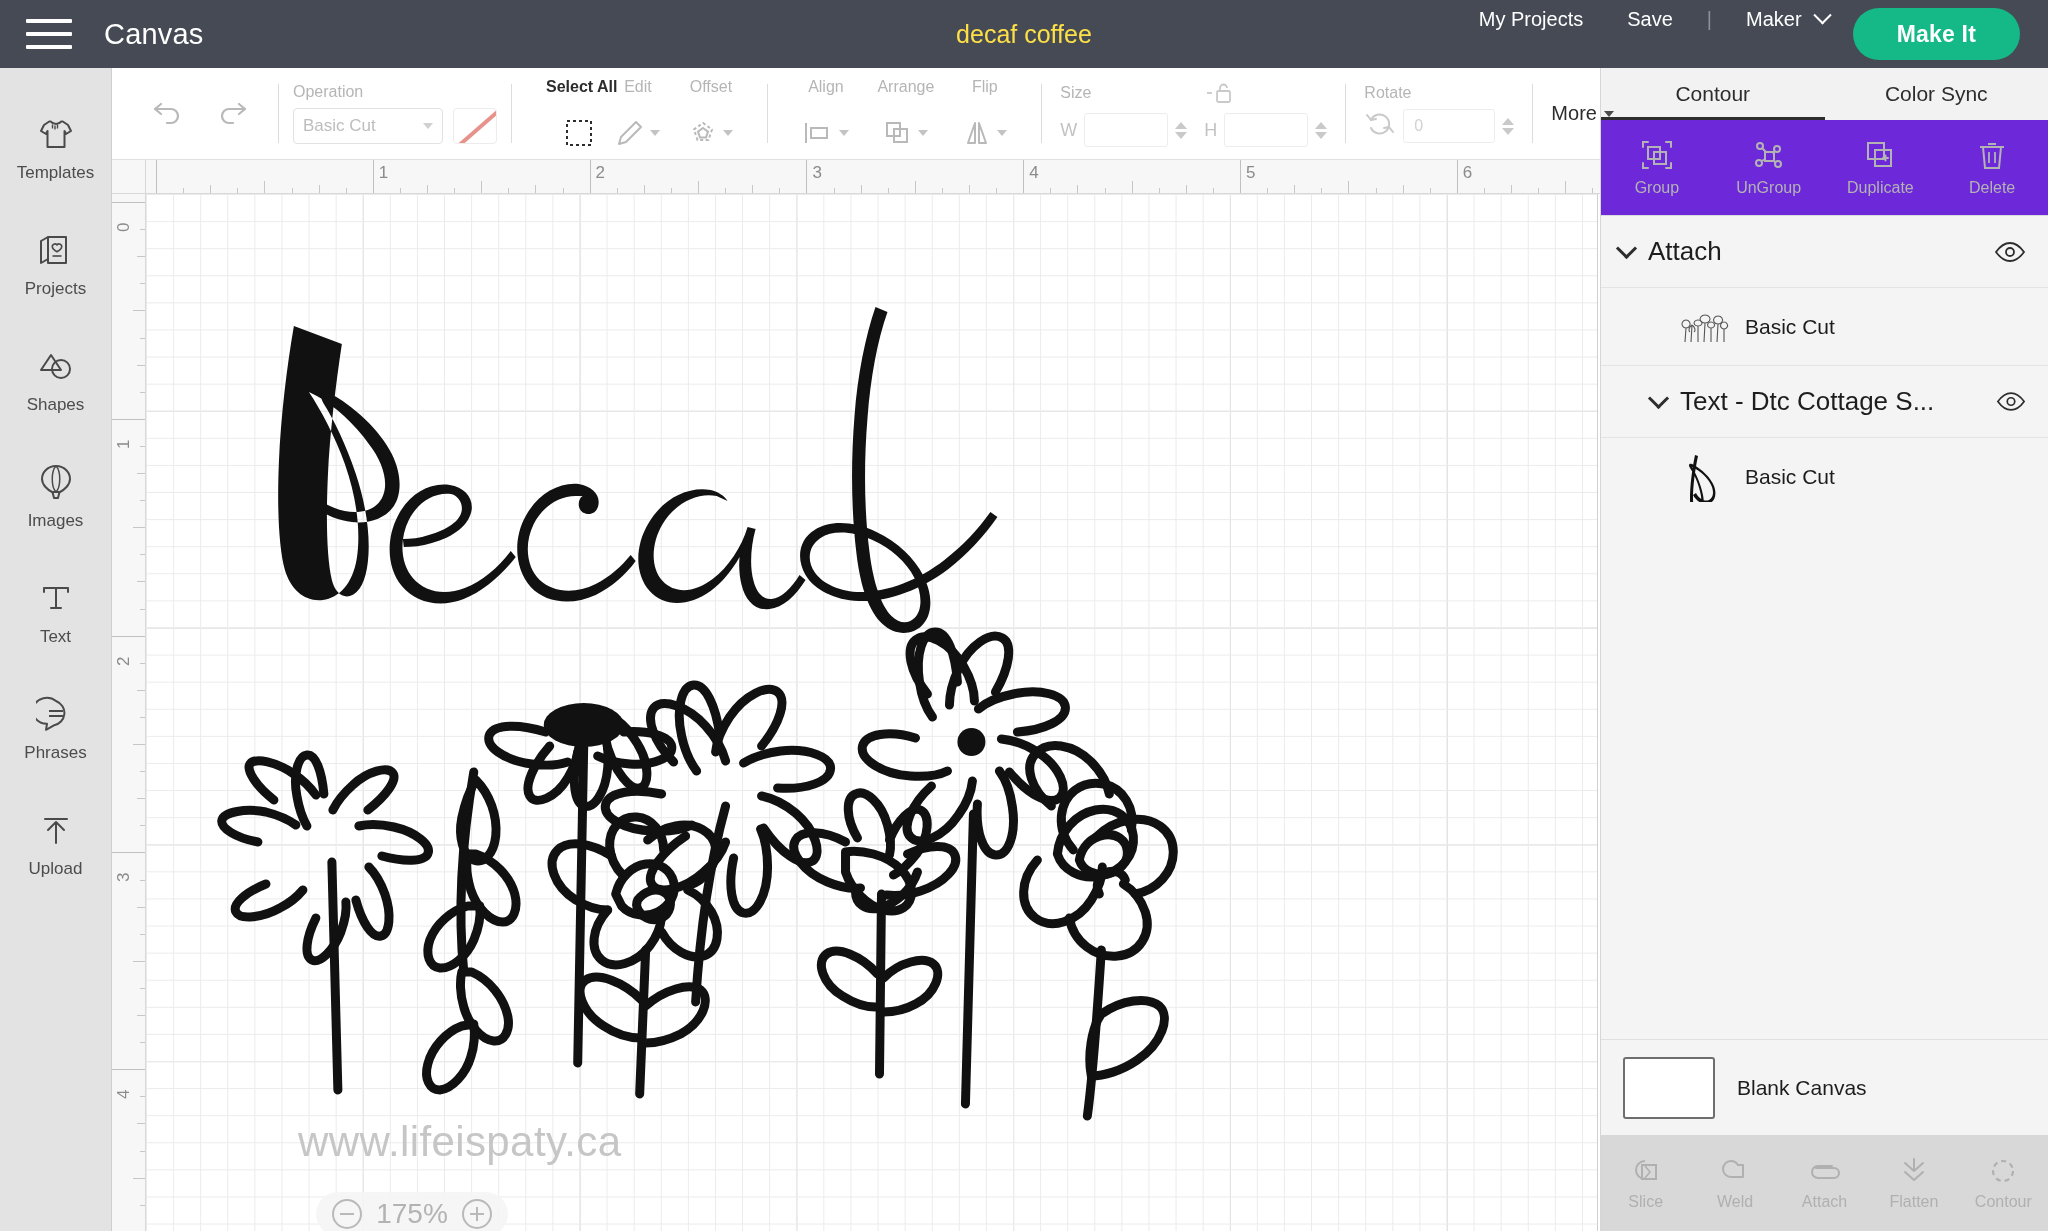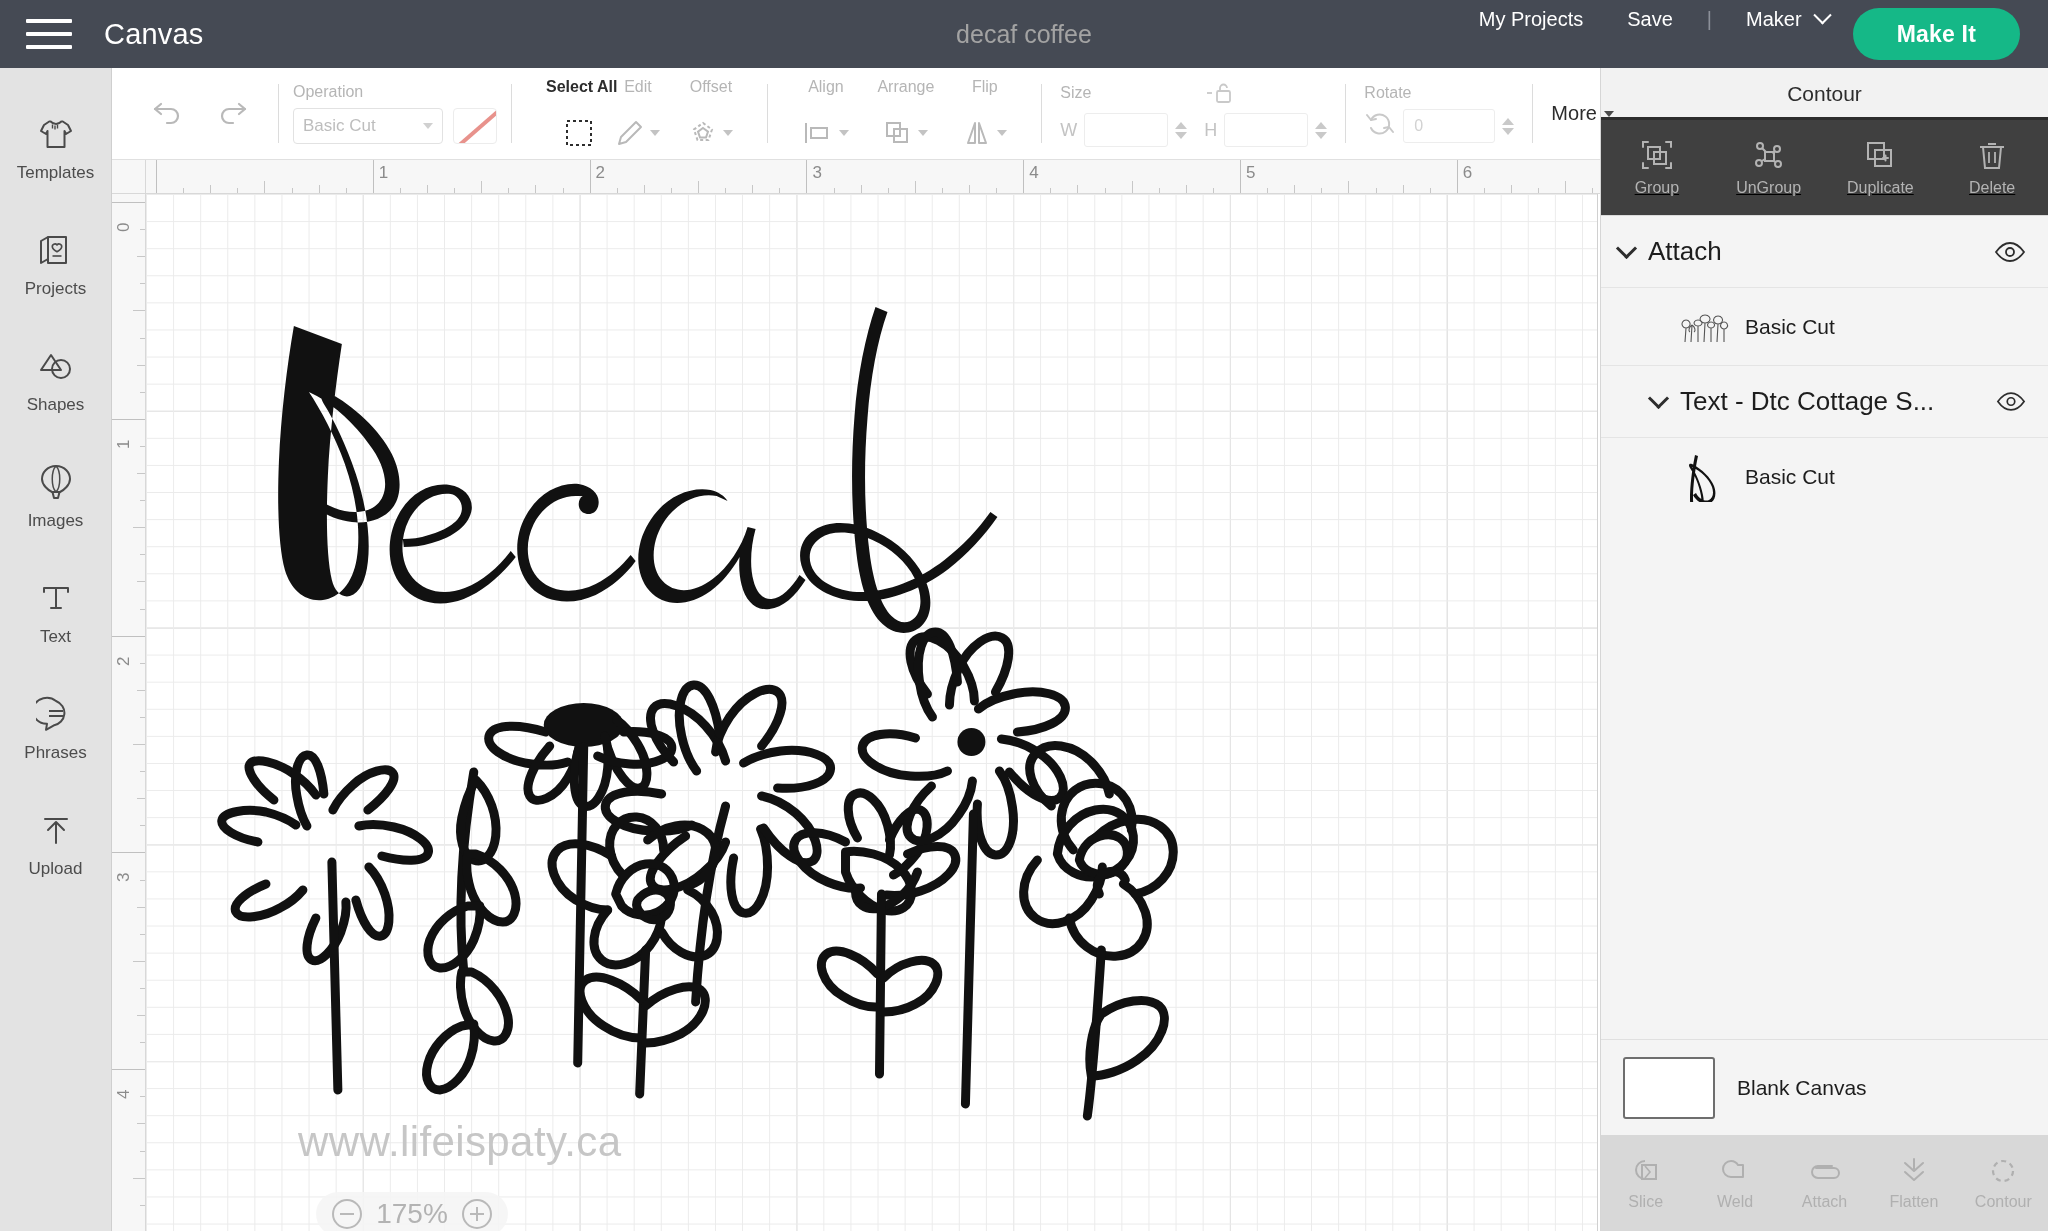--- a/index.html
+++ b/index.html
@@ -14,21 +14,21 @@
   
   .header {
     height: 68px; flex: 0 0 68px; background: #454a54;
     display: flex; align-items: center; position: relative; z-index: 40;
   }
   .hamburger { width: 46px; height: 30px; margin-left: 26px; display: flex; flex-direction: column;
     justify-content: space-between; cursor: pointer; }
   .hamburger span { display: block; height: 4px; background: #ffffff; border-radius: 1px; }
   .header-canvas-label { color: #ffffff; font-size: 29px; margin-left: 32px; letter-spacing: .2px; font-weight: 400; }
   .header-title {
-    position: absolute; left: 0; right: 0; text-align: center; color: #a3a3a3;
+    position: absolute; left: 0; right: 0; text-align: center; color: #fde047;
     font-size: 25px; pointer-events: none; font-weight: 400;
   }
   .header-right { margin-left: auto; display: flex; align-items: flex-start; gap: 0; padding-right: 28px; }
   .header-link { color: #ffffff; font-size: 20px; padding: 0 22px; cursor: pointer; white-space: nowrap; }
   .header-divider { color: #8b9099; font-size: 20px; padding: 0 12px; }
   .machine-select { display: flex; align-items: center; gap: 14px; color: #ffffff; font-size: 20px;
     padding: 0 24px 0 22px; cursor: pointer; }
   .chev { width: 13px; height: 13px; border-right: 2.4px solid #ffffff; border-bottom: 2.4px solid #ffffff;
     transform: rotate(45deg) translate(-3px,-3px); }
   .make-it-btn {
@@ -146,22 +146,22 @@
   
   .rpanel {
     width: 448px; flex: 0 0 448px; background: #f2f2f2; border-left: 1px solid #d6d6d6;
     display: flex; flex-direction: column; min-height: 0;
   }
   .rtabs { display: flex; height: 52px; flex: 0 0 52px; background: #f2f2f2; }
   .rtab { flex: 1 1 50%; display: flex; align-items: center; justify-content: center;
     font-size: 21px; color: #2d2d2d; cursor: pointer; position: relative; }
   .rtab.active::after { content: ''; position: absolute; left: 0; right: 0; bottom: 0;
     height: 3px; background: #2d2d2d; }
-  .ractions { display: flex; height: 96px; flex: 0 0 96px; background: #404040;
-    border-bottom: 1px solid #dadada; text-decoration: underline; }
+  .ractions { display: flex; height: 96px; flex: 0 0 96px; background: #6d28d9;
+    border-bottom: 1px solid #dadada; }
   .raction { flex: 1 1 25%; display: flex; flex-direction: column; align-items: center;
     justify-content: center; gap: 7px; color: #b3b3b3; cursor: pointer; }
   .raction .al { font-size: 16px; }
   .layers-list { flex: 1 1 auto; overflow: hidden; background: #f4f4f4; }
   .layer-row {
     display: flex; align-items: center; height: 72px; padding: 0 22px 0 18px; gap: 14px;
     border-bottom: 1px solid #e4e4e4; cursor: pointer;
   }
   .layer-row.sub { padding-left: 50px; }
   .layer-row.leaf { padding-left: 78px; border-bottom: none; height: 78px; }
@@ -686,20 +686,21 @@
             </div>
           </div>
         </div>
       </div>
     </div>
 
     <div class="rpanel">
 
       <div class="rtabs">
         <div class="rtab active">Contour</div>
+        <div class="rtab">Color Sync</div>
       </div>
 
       <div class="ractions">
         <div class="raction">
           <svg width="36" height="34" viewBox="0 0 36 34" fill="none" stroke="#b3b3b3" stroke-width="2">
             <path d="M4 9 V4 h5 M27 4 h5 v5 M32 25 v5 h-5 M9 30 H4 v-5" stroke-linecap="round"></path>
             <rect x="9" y="9" width="12" height="12"></rect>
               <rect x="15" y="14" width="12" height="12"></rect>
           </svg>
           <span class="al">Group</span>

